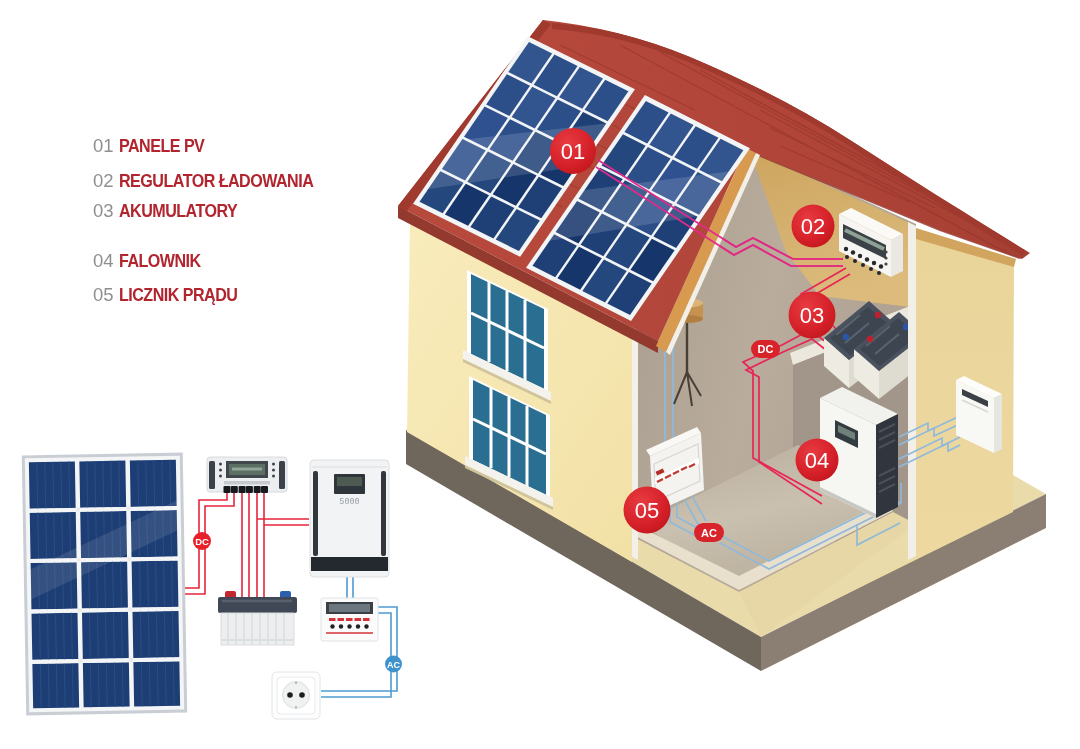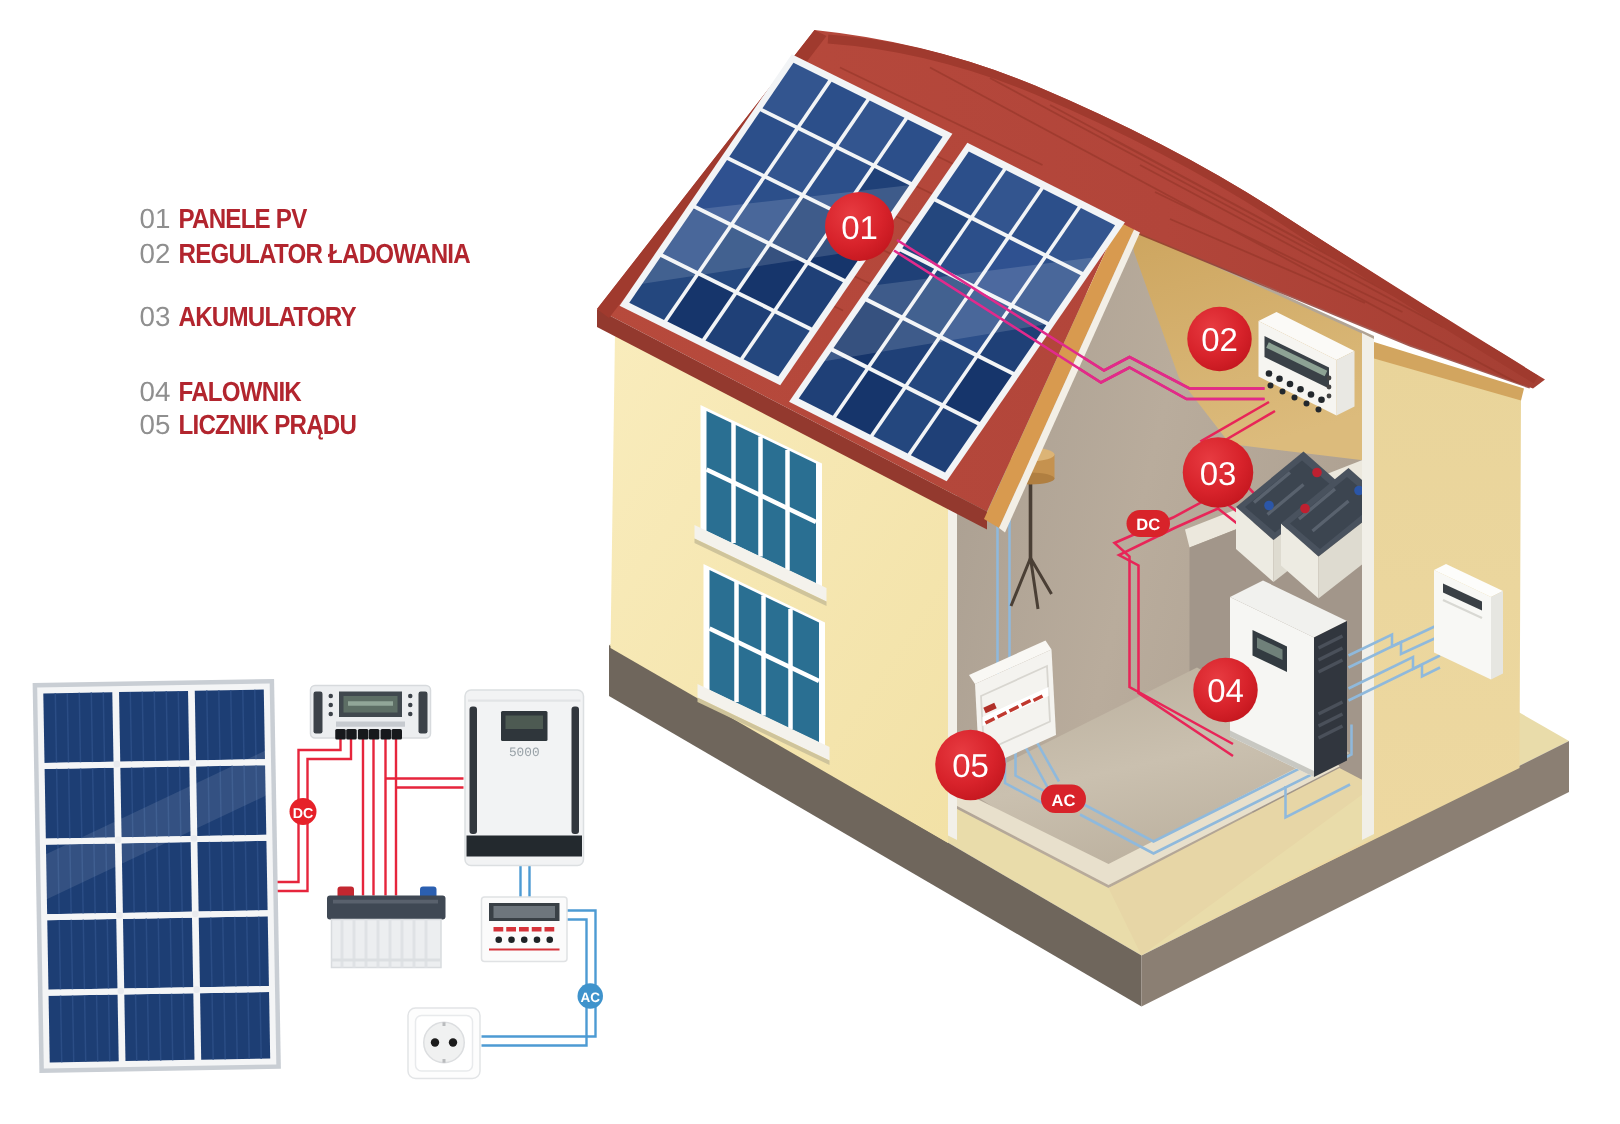--- a/index.html
+++ b/index.html
@@ -409,18 +409,18 @@
 </g>
 
 <circle cx="202" cy="541" r="9" fill="#e62129"></circle>
 <text x="202" y="545" font-family="Liberation Sans, sans-serif" font-size="9.5" font-weight="bold" fill="#fff" text-anchor="middle">DC</text>
 
 <circle cx="393.5" cy="664" r="8.5" fill="#3f93cc"></circle>
 <text x="393.5" y="668" font-family="Liberation Sans, sans-serif" font-size="9" font-weight="bold" fill="#fff" text-anchor="middle">AC</text>
 </svg>
 <div class="legend">
 <div style="top:135px"><span class="num">01 </span><span class="lbl">PANELE PV</span></div>
-<div style="top:158px"><span class="num">02 </span><span class="lbl">REGULATOR ŁADOWANIA</span></div>
+<div style="top:170px"><span class="num">02 </span><span class="lbl">REGULATOR ŁADOWANIA</span></div>
 <div style="top:200px"><span class="num">03 </span><span class="lbl">AKUMULATORY</span></div>
 <div style="top:250px"><span class="num">04 </span><span class="lbl">FALOWNIK</span></div>
-<div style="top:272px"><span class="num">05 </span><span class="lbl">LICZNIK PRĄDU</span></div>
+<div style="top:284px"><span class="num">05 </span><span class="lbl">LICZNIK PRĄDU</span></div>
 </div>
 </div>
 
 </body></html>

